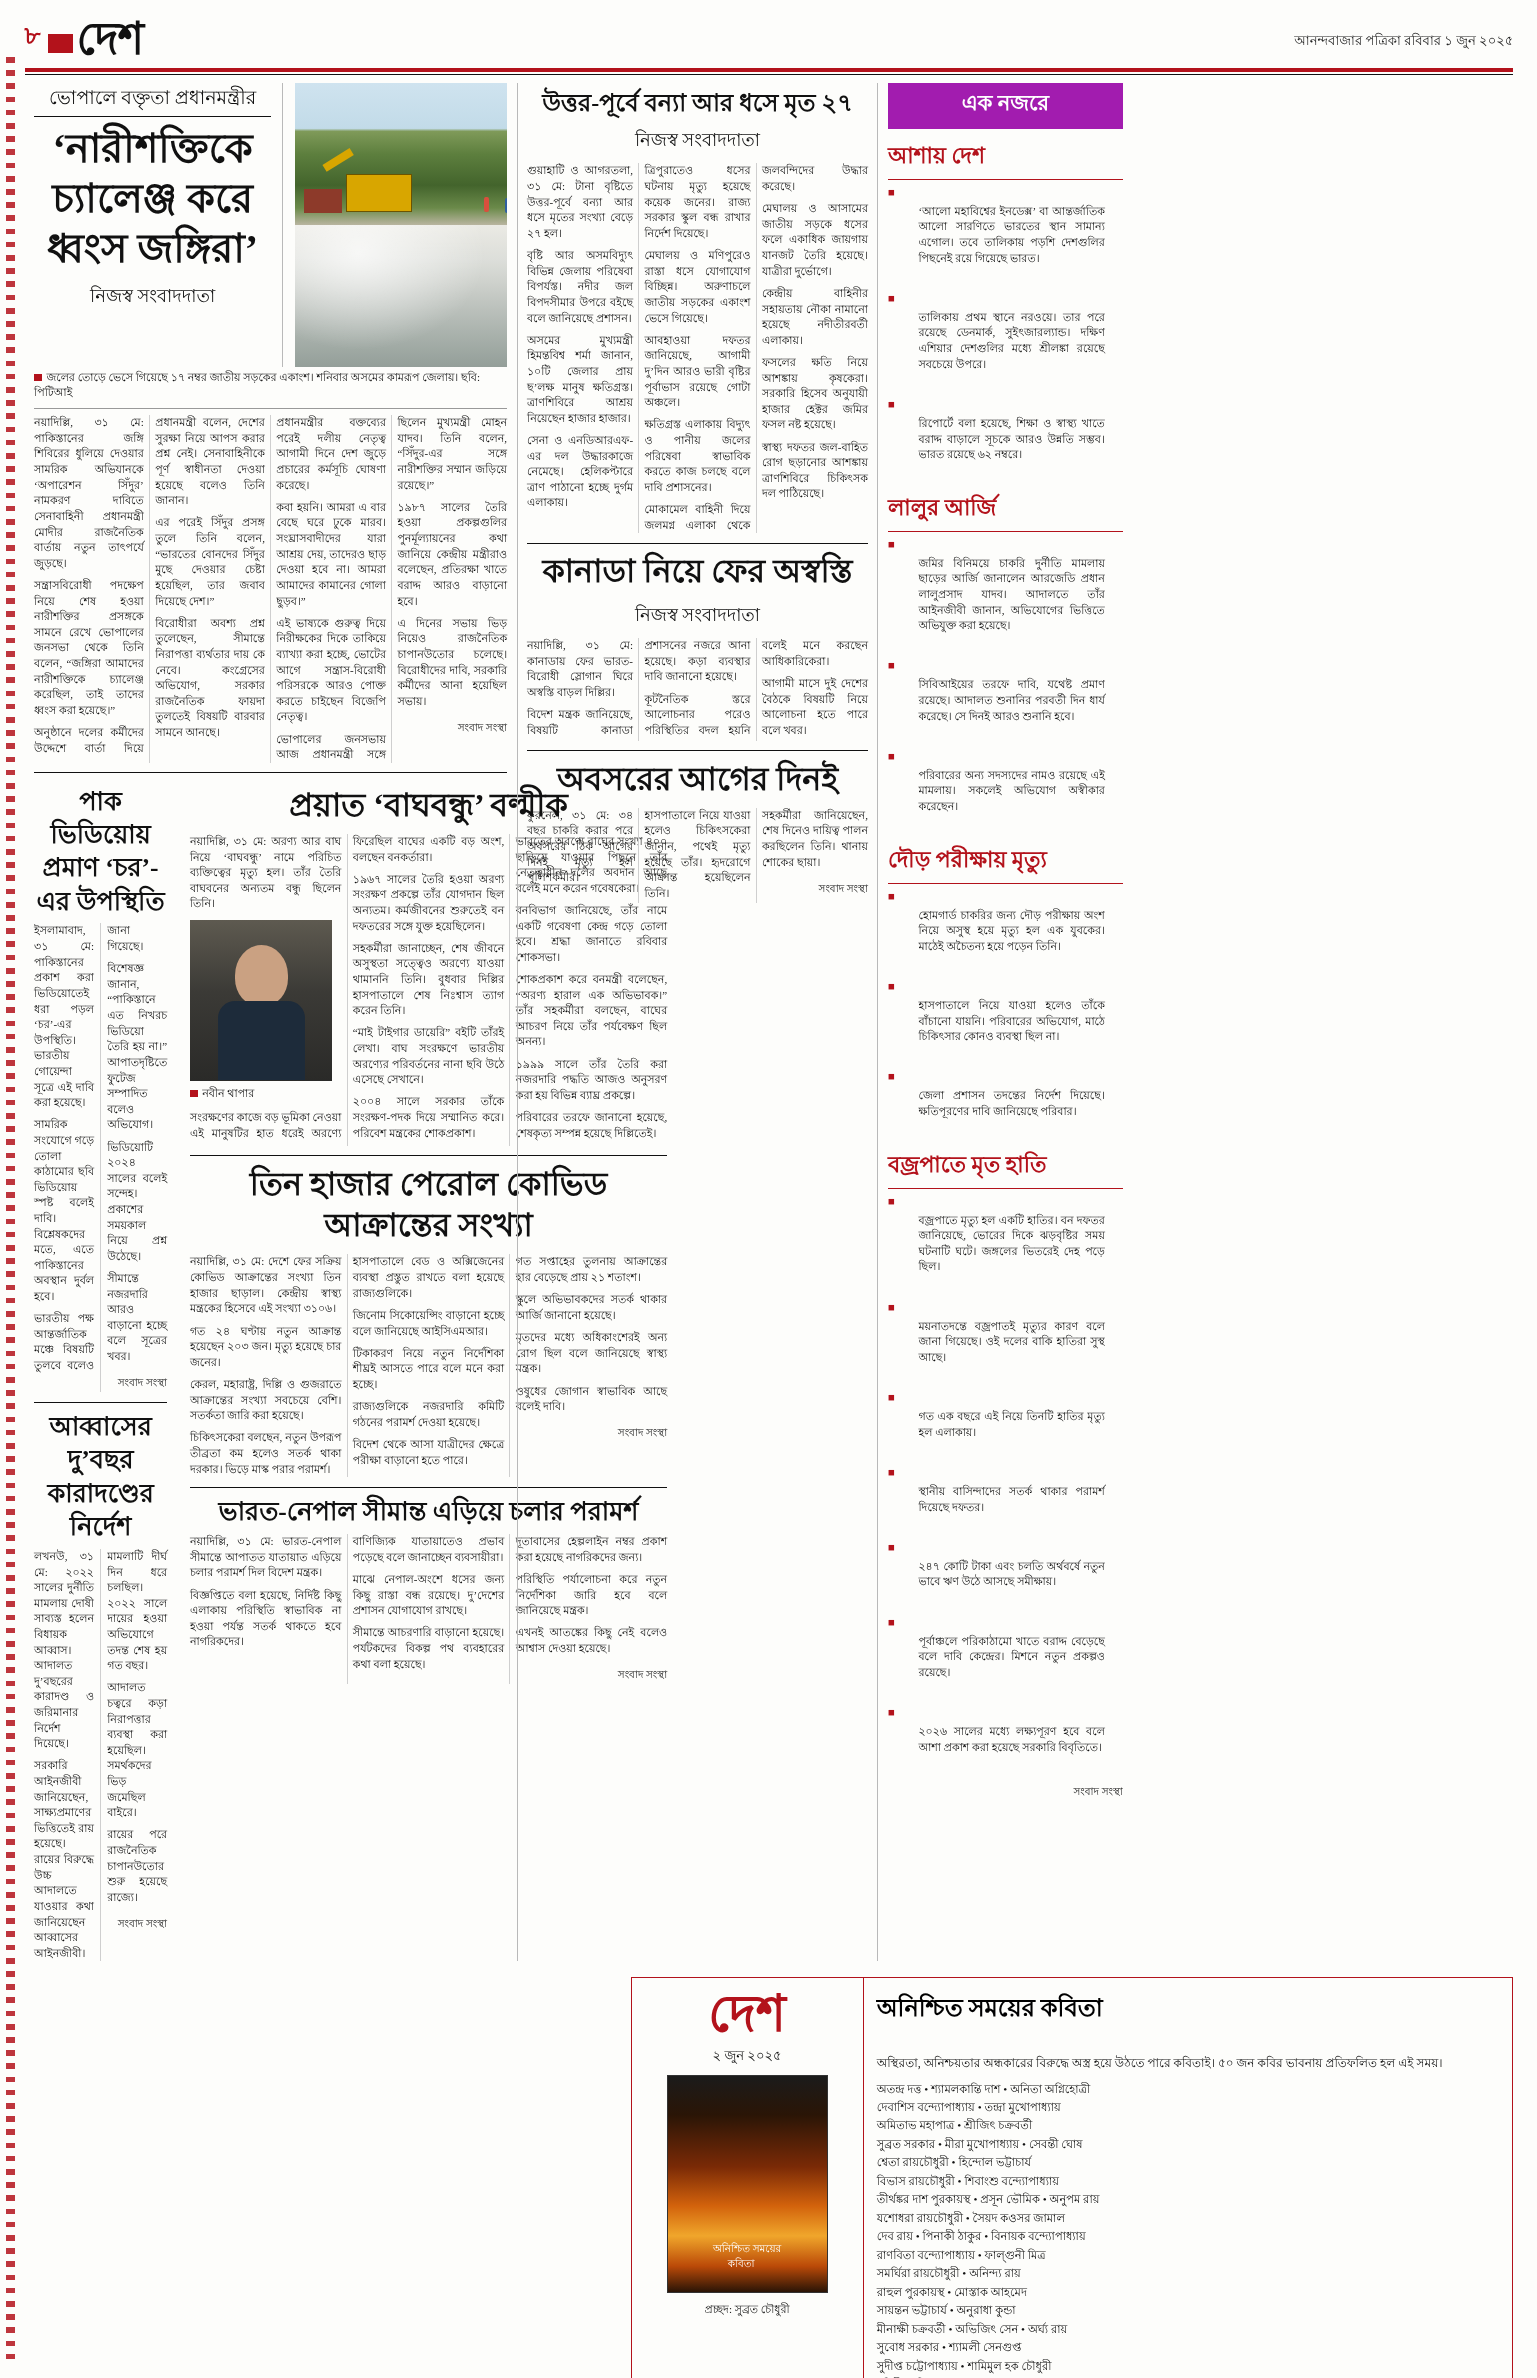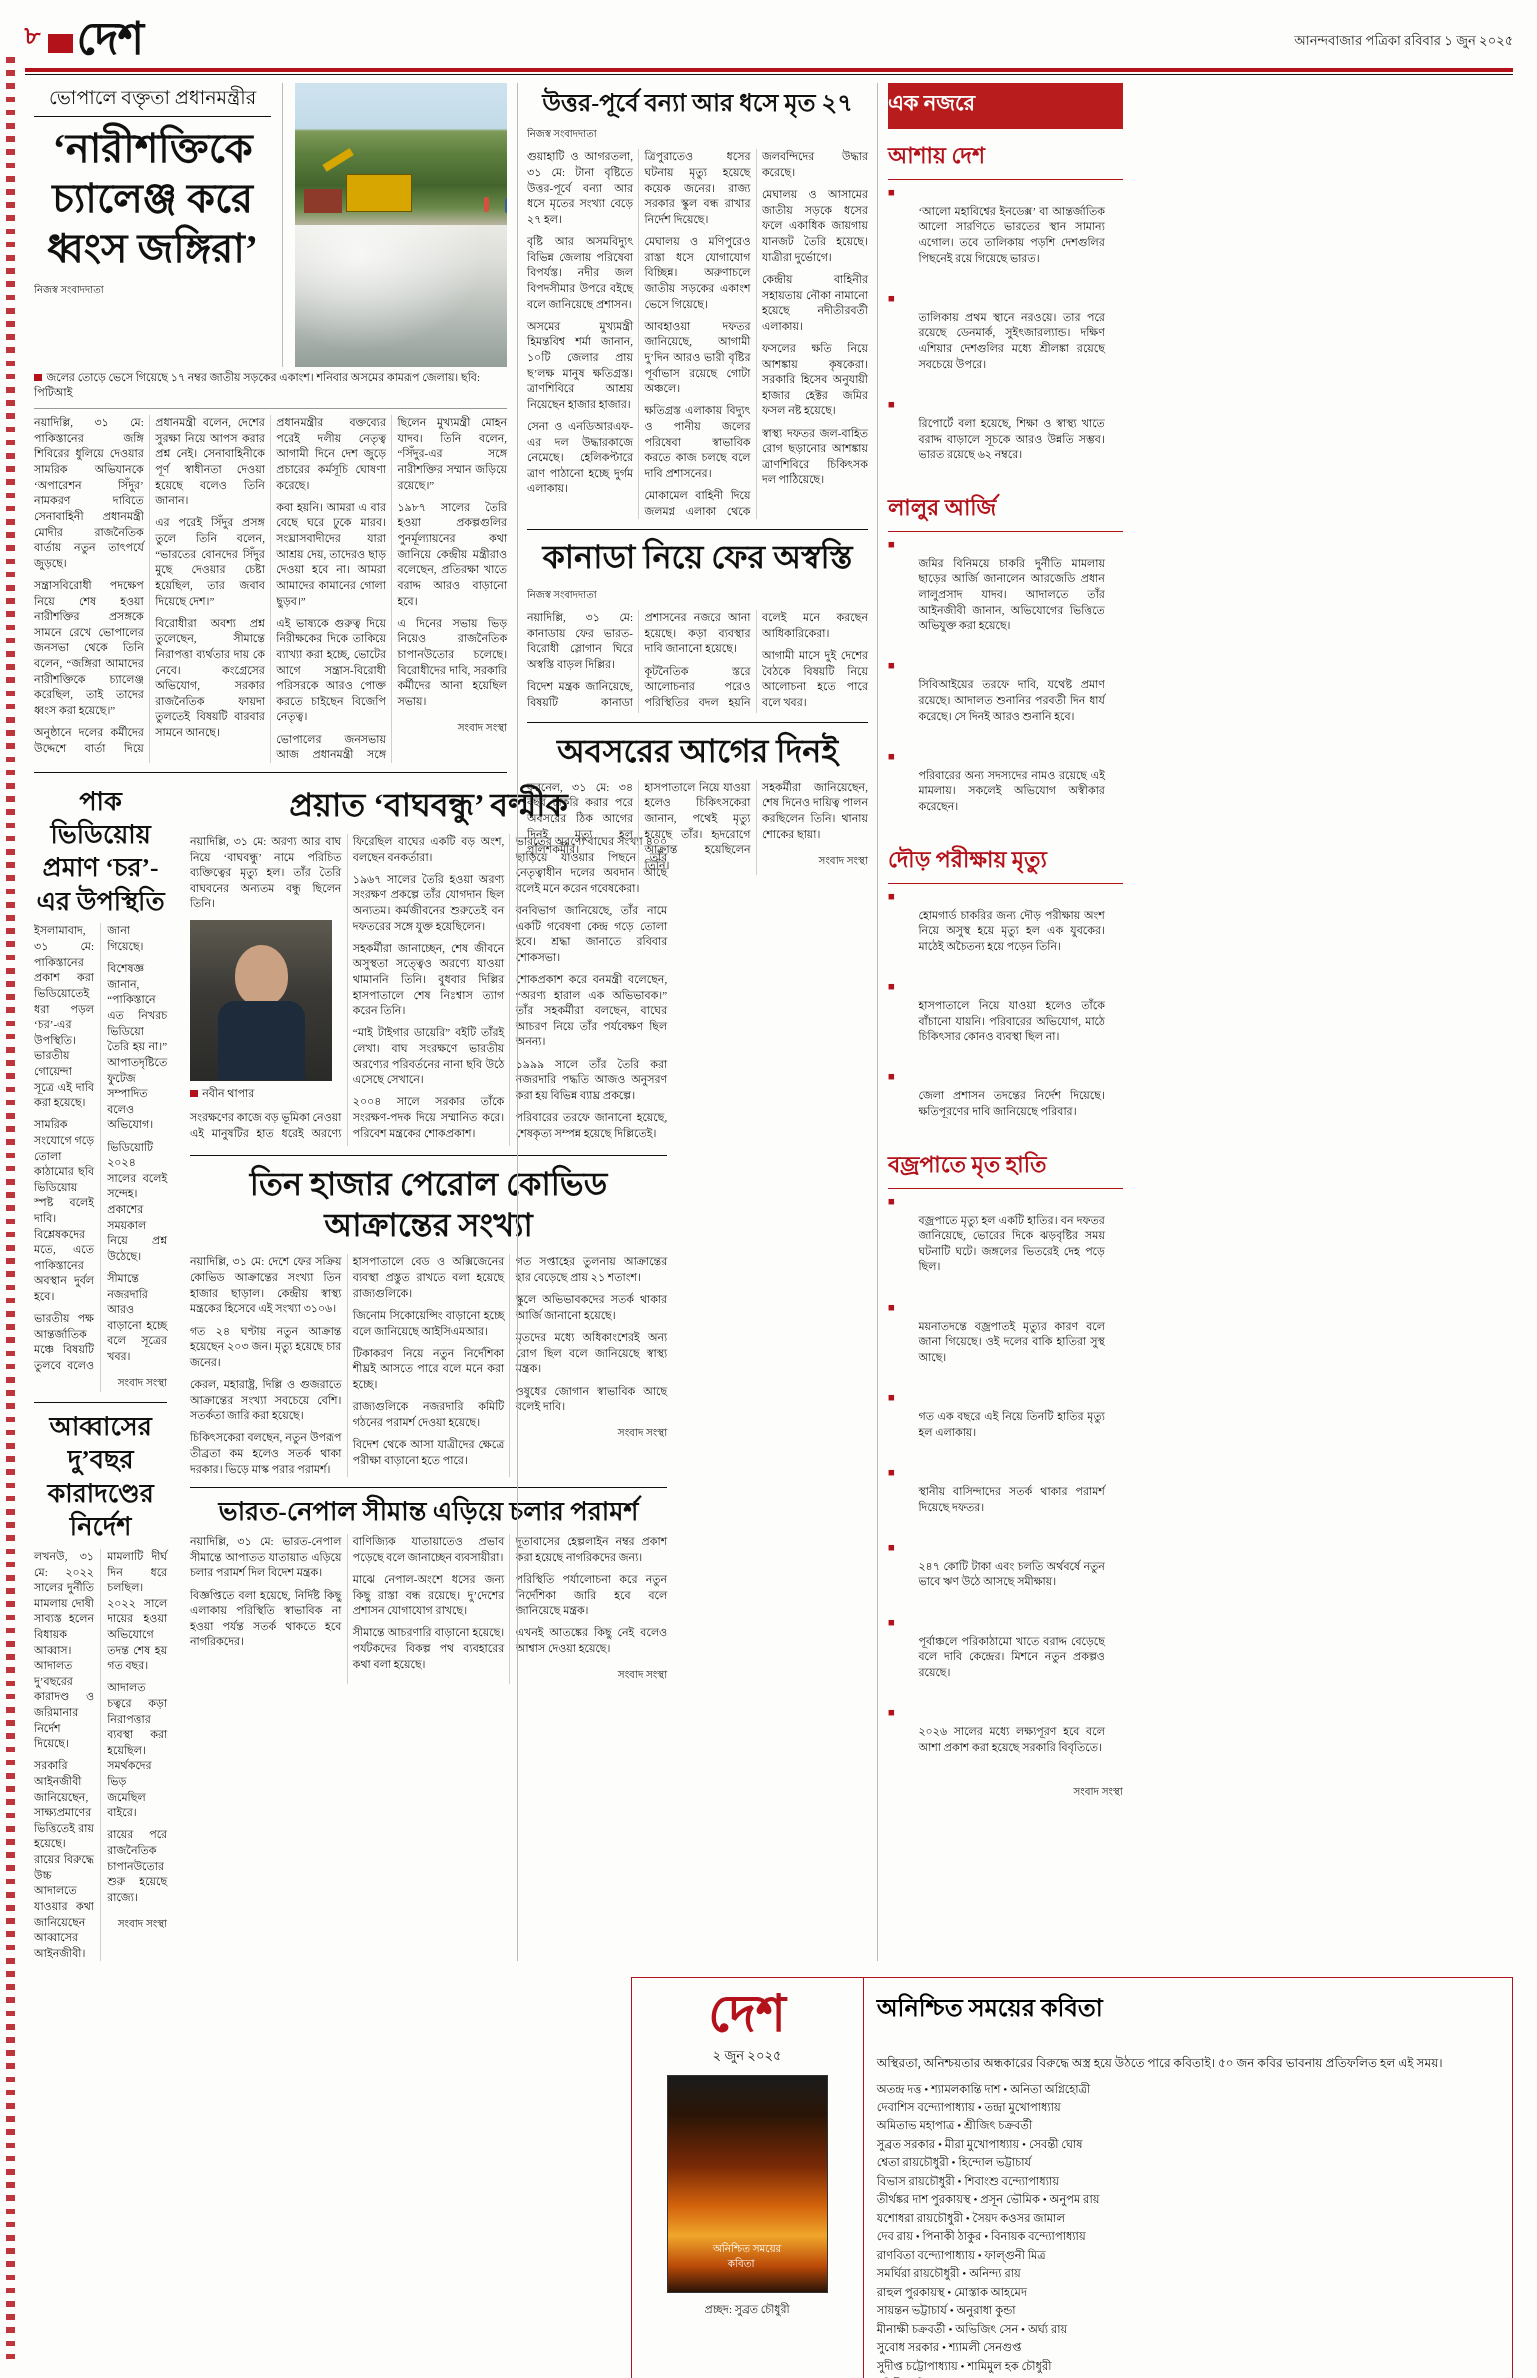--- a/index.html
+++ b/index.html
@@ -31,21 +31,21 @@
 
   .zone-left { width:492px; }
   .zone-right{ width:360px; }
   .zone-far  { width:254px; }
 
   
   .kicker { font-size:19px; text-align:center; border-bottom:0.9px solid #111; padding-bottom:1px; margin-bottom:7.6px; }
   h1.head { font-size:40px; line-height:1.25; text-align:center; margin:5.7px 0 7.6px; font-weight:bold; }
   h2.head { font-size:32px; line-height:1.3; text-align:center; margin:3.8px 0 7.6px; font-weight:bold; }
   h3.head { font-size:25.6px; line-height:1.3; text-align:center; margin:3.8px 0 5.7px; font-weight:bold; }
-  .byline { font-size:10px; margin-bottom:6.6px; }
+  .byline { font-size:18px; text-align:center; margin-bottom:6.6px; }
   .hr-dark { border-top:1.9px solid #111; margin:9.5px 0 7.6px; }
   .hr-light{ border-top:0.9px solid #999; margin:7.6px 0 6.6px; }
 
   
   .cols2 { column-count:2; column-gap:13.2px; column-rule:0.9px solid #cfcfcf; }
   .cols3 { column-count:3; column-gap:11.4px; column-rule:0.9px solid #cfcfcf; }
   .cols4 { column-count:4; column-gap:11.4px; column-rule:0.9px solid #cfcfcf; }
   p.t { font-size:11px; line-height:1.42; text-align:justify; margin:0 0 6.6px; }
   .end { text-align:right; font-size:10.4px; }
 
@@ -76,21 +76,21 @@
 
   
   .portrait { width:142px; height:161px; float:left; margin:1.9px 9.5px 3.8px 0;
     background:linear-gradient(180deg,#5e5a50 0%,#3b3a36 45%,#2a2a28 100%); position:relative; }
   .portrait:before{ content:""; position:absolute; left:45px; top:24.6px; width:53px; height:61px; border-radius:50% 50% 45% 45%; background:#caa182; }
   .portrait:after{ content:""; position:absolute; left:28px; top:81px; width:87px; height:79px; border-radius:17px 17px 0 0; background:#1d2b3a; }
   .portrait-cap{ clear:both; font-size:11px; margin:1.9px 0 5.7px; }
   .portrait-cap .sq{ display:inline-block; width:7.6px; height:7.6px; background:#b3121b; margin-right:4.7px; }
 
   
-  .rail-title { background:#b91c1c; color:#fff; font-size:21px; font-weight:bold; padding:4.7px 0 6.6px; }
+  .rail-title { background:#a21caf; color:#fff; text-align:center; font-size:21px; font-weight:bold; padding:4.7px 0 6.6px; }
   .rail-sec { font-size:22px; color:#b3121b; font-weight:bold; margin:9.5px 0 3.8px; }
   .rail-sec-line { border-bottom:1.9px solid #b3121b; margin-bottom:5.7px; }
   .rail-item { display:flex; gap:5.7px; margin-bottom:7.6px; }
   .bullet { color:#b3121b; font-size:11.4px; line-height:1.2; }
   .rail-item p { font-size:11px; line-height:1.42; text-align:justify; margin:18px; }
 
   
   .promo { border:1.9px solid #b3121b; margin-top:9.5px; display:flex; }
   .promo-left { width:232px; padding:11.4px 9.5px; text-align:center; border-right:0.9px solid #b3121b; }
   .promo-logo { font-size:51px; color:#b3121b; font-weight:bold; line-height:1; }

